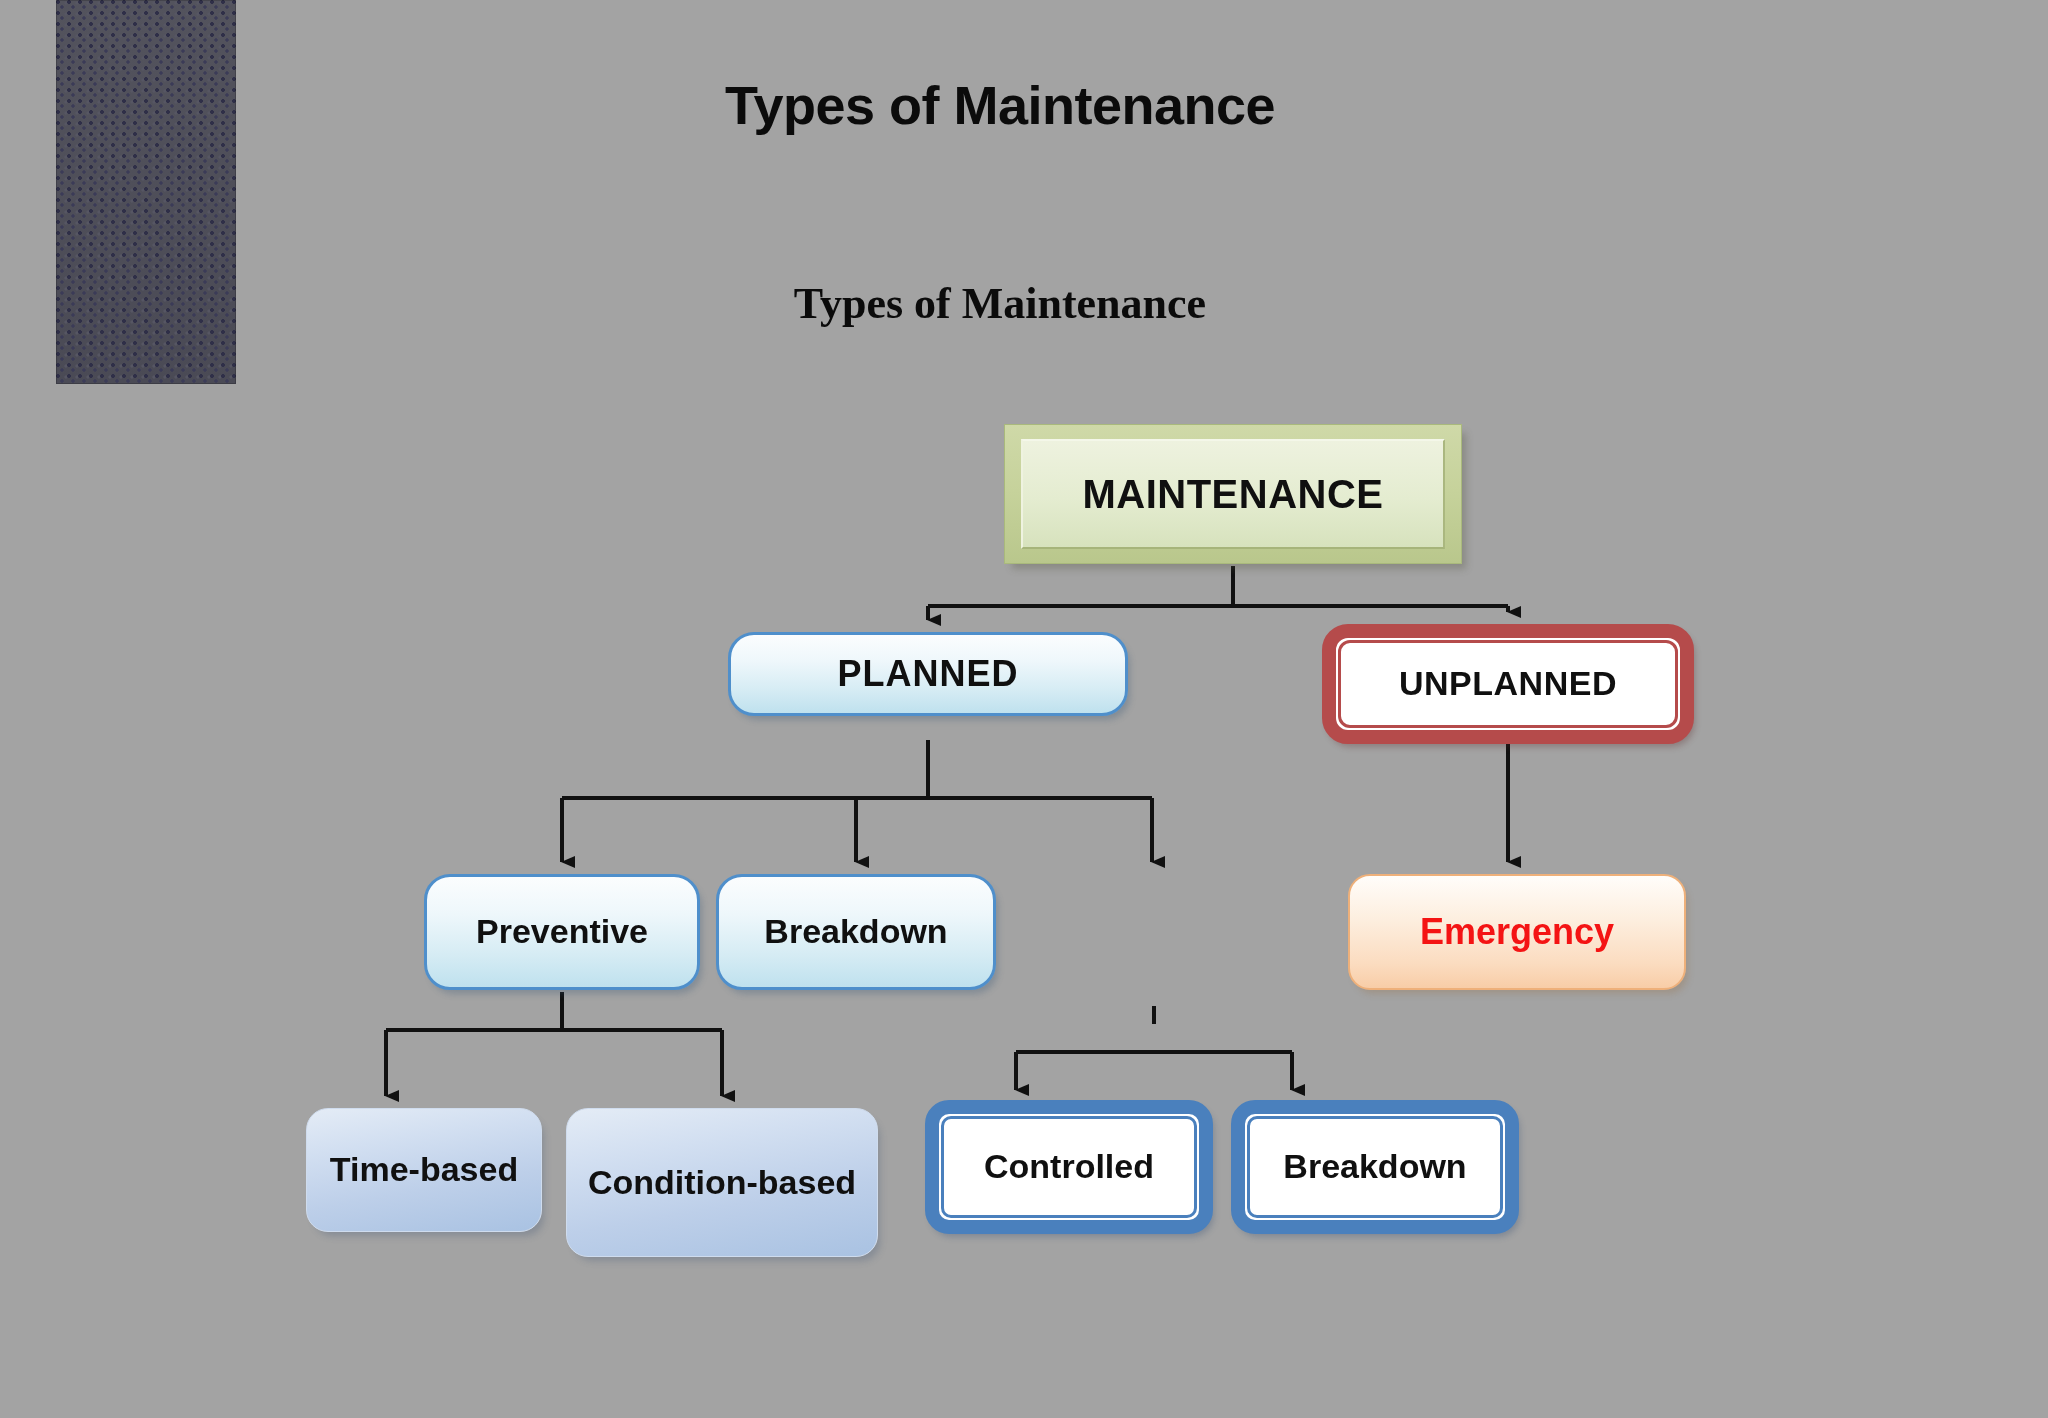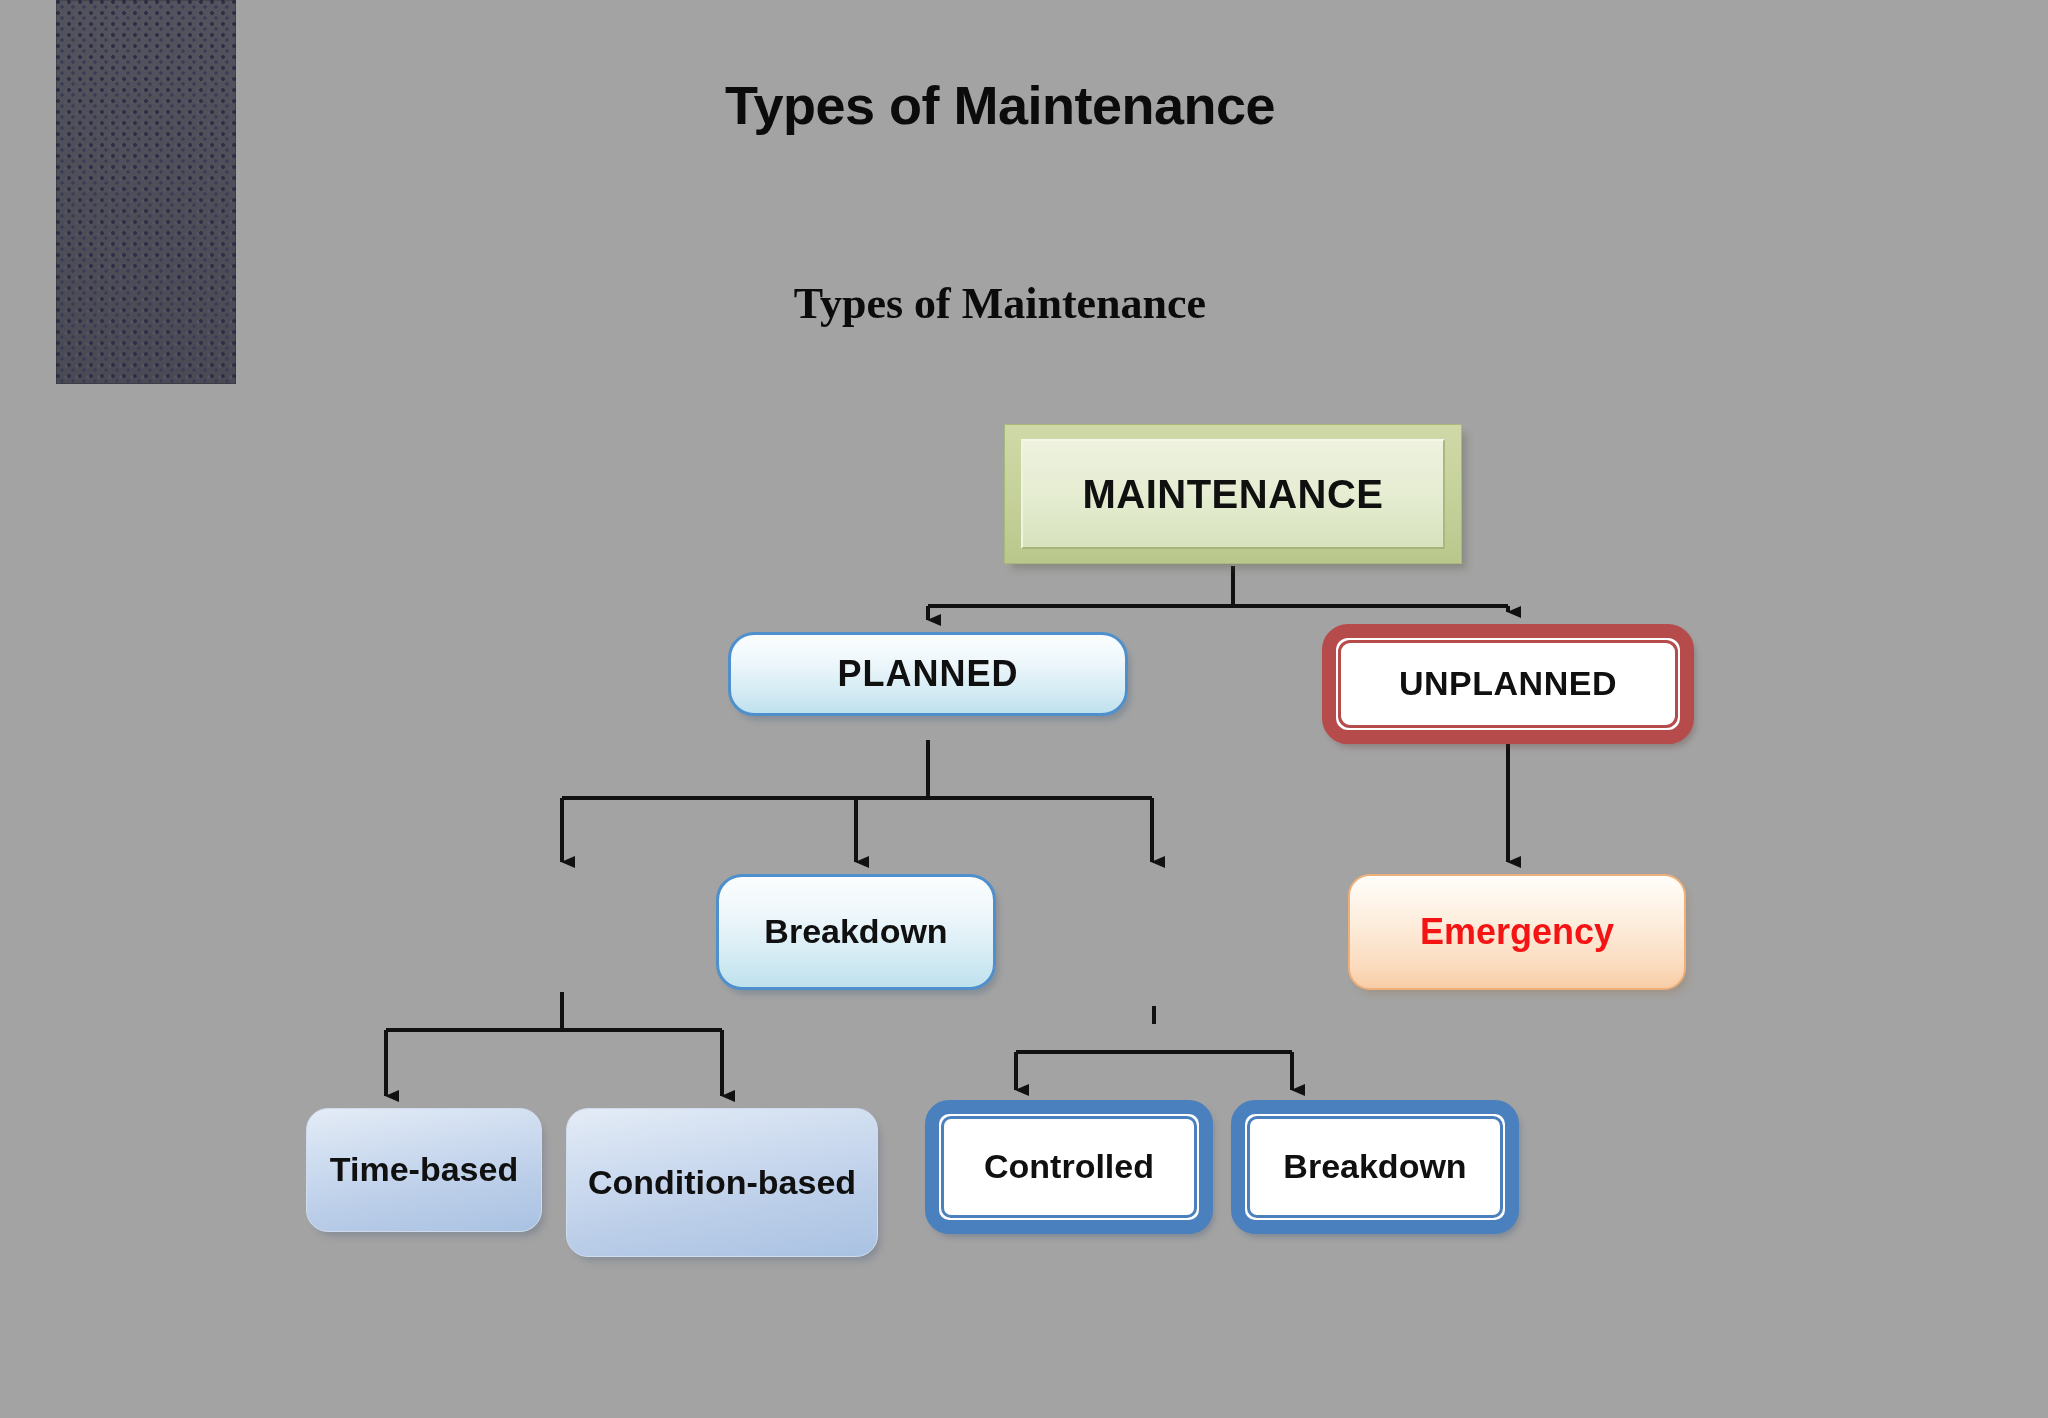--- a/index.html
+++ b/index.html
@@ -246,20 +246,23 @@
     </div>
 
     <div class="node blue-box" id="node-planned">
       <span class="node-label">PLANNED</span>
     </div>
 
     <div class="node" id="node-unplanned">
       <span class="node-label">UNPLANNED</span>
     </div>
 
+    <div class="node blue-box" id="node-preventive">
+      <span class="node-label">Preventive</span>
+    </div>
 
     <div class="node blue-box" id="node-predictive">
       <span class="node-label">Breakdown</span>
     </div>
 
 
     <div class="node" id="node-emergency">
       <span class="node-label">Emergency</span>
     </div>
 

